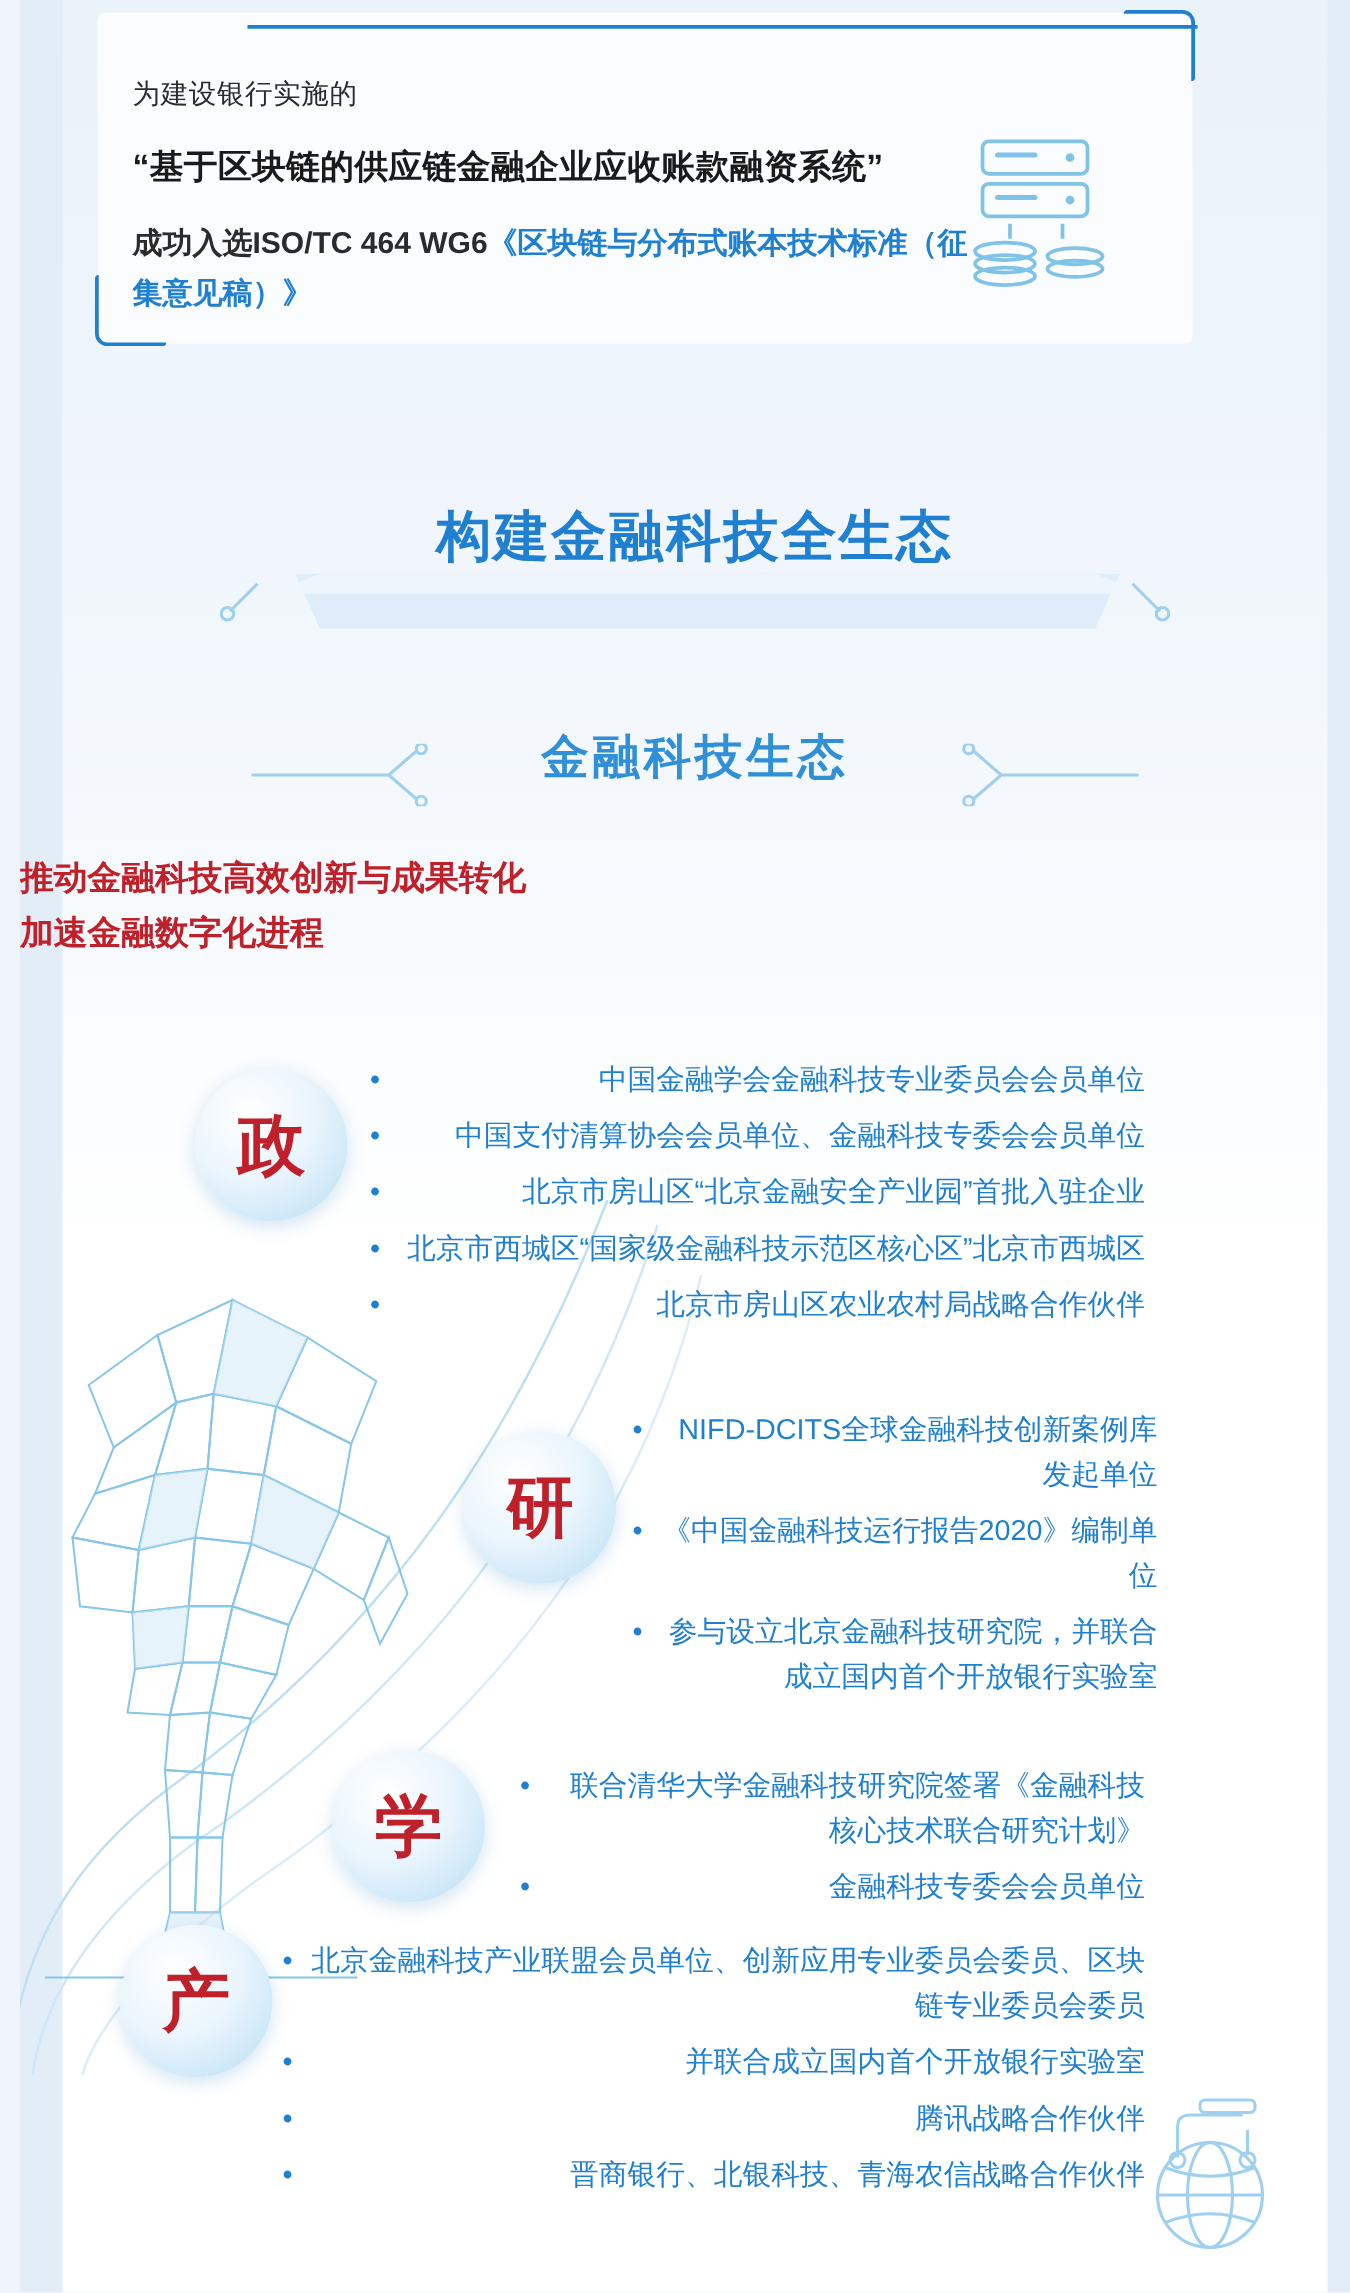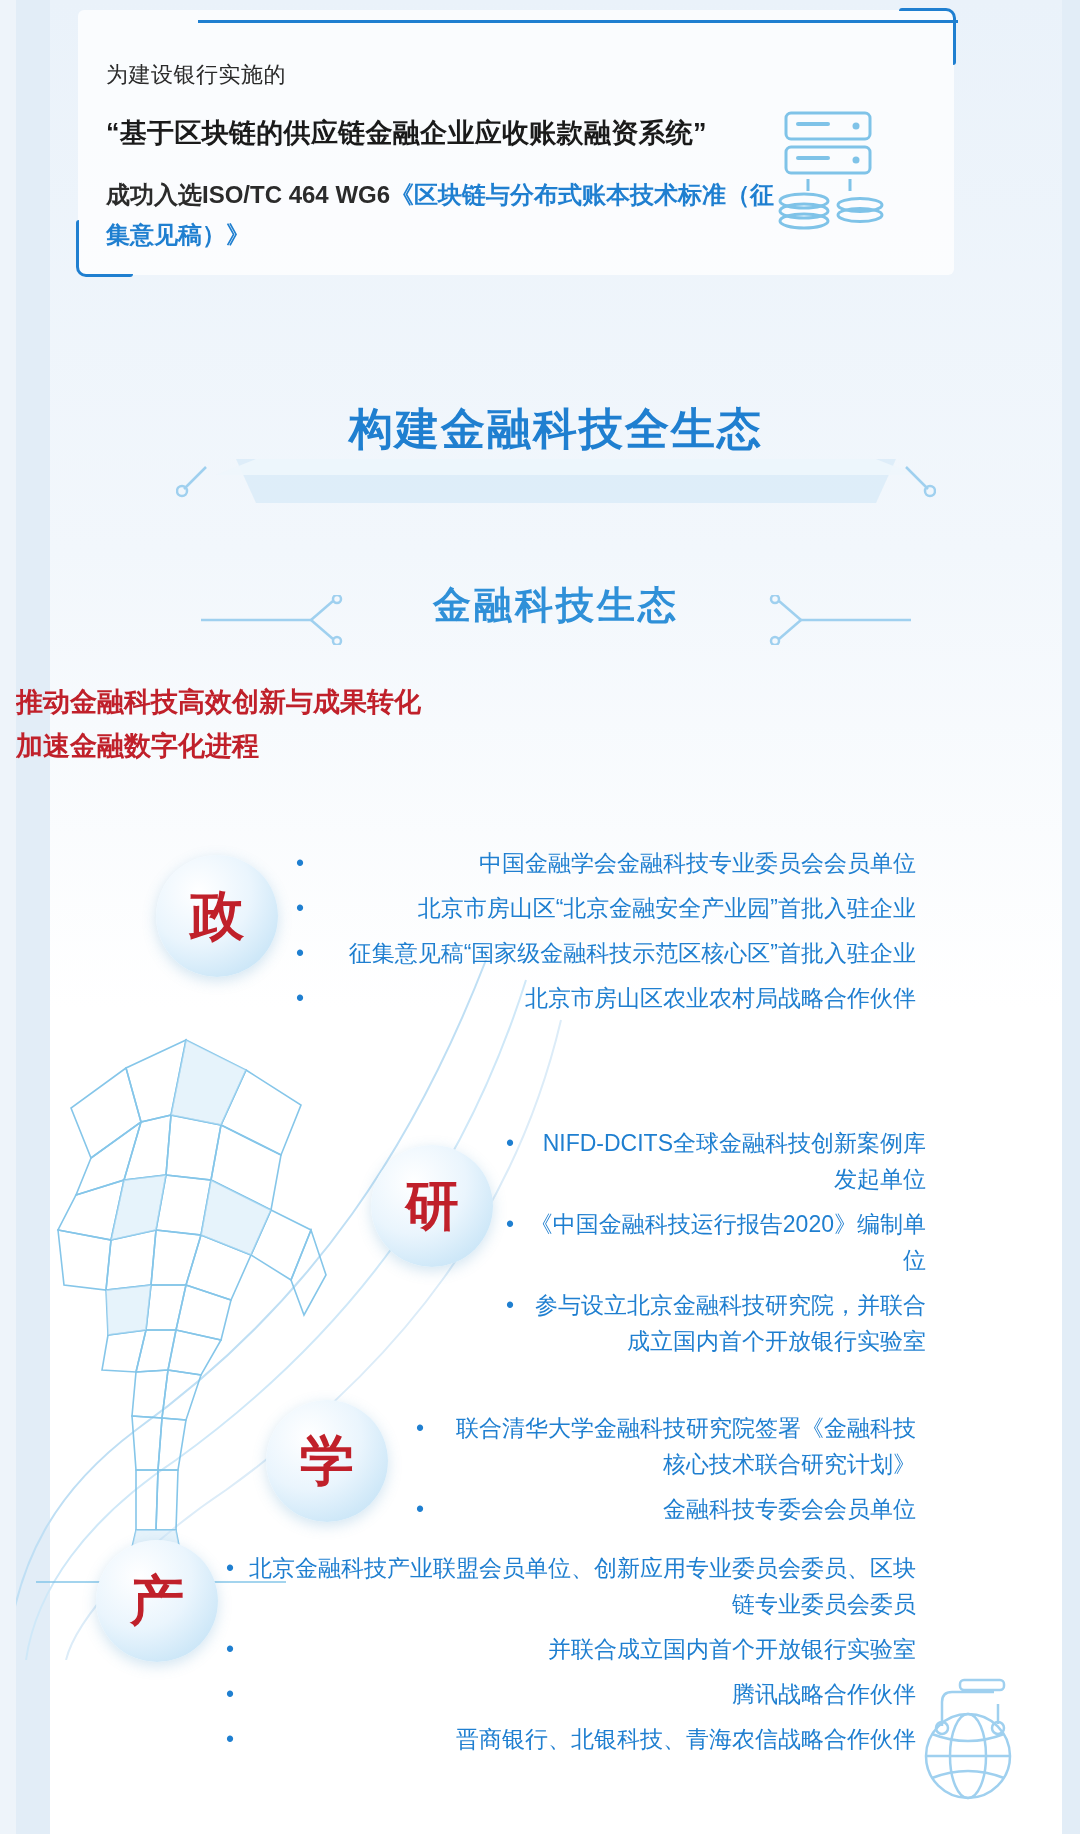--- a/index.html
+++ b/index.html
@@ -366,22 +366,23 @@
   </div>
   <div class="bubble bubble-xue">
     <span>学</span>
   </div>
   <div class="bubble bubble-chan">
     <span>产</span>
   </div>
 
   <div class="group g-zheng">
     <div class="li">中国金融学会金融科技专业委员会会员单位</div>
+    <div class="li">中国支付清算协会会员单位、金融科技专委会会员单位</div>
     <div class="li">北京市房山区“北京金融安全产业园”首批入驻企业</div>
-    <div class="li">征集意见稿“国家级金融科技示范区核心区”首批入驻企业</div>
+    <div class="li">北京市西城区“国家级金融科技示范区核心区”北京市西城区</div>
     <div class="li">北京市房山区农业农村局战略合作伙伴</div>
   </div>
 
   <div class="group g-yan">
     <div class="li">NIFD-DCITS全球金融科技创新案例库发起单位</div>
     <div class="li">《中国金融科技运行报告2020》编制单位</div>
     <div class="li">参与设立北京金融科技研究院，并联合成立国内首个开放银行实验室</div>
   </div>
 
   <div class="group g-xue">

